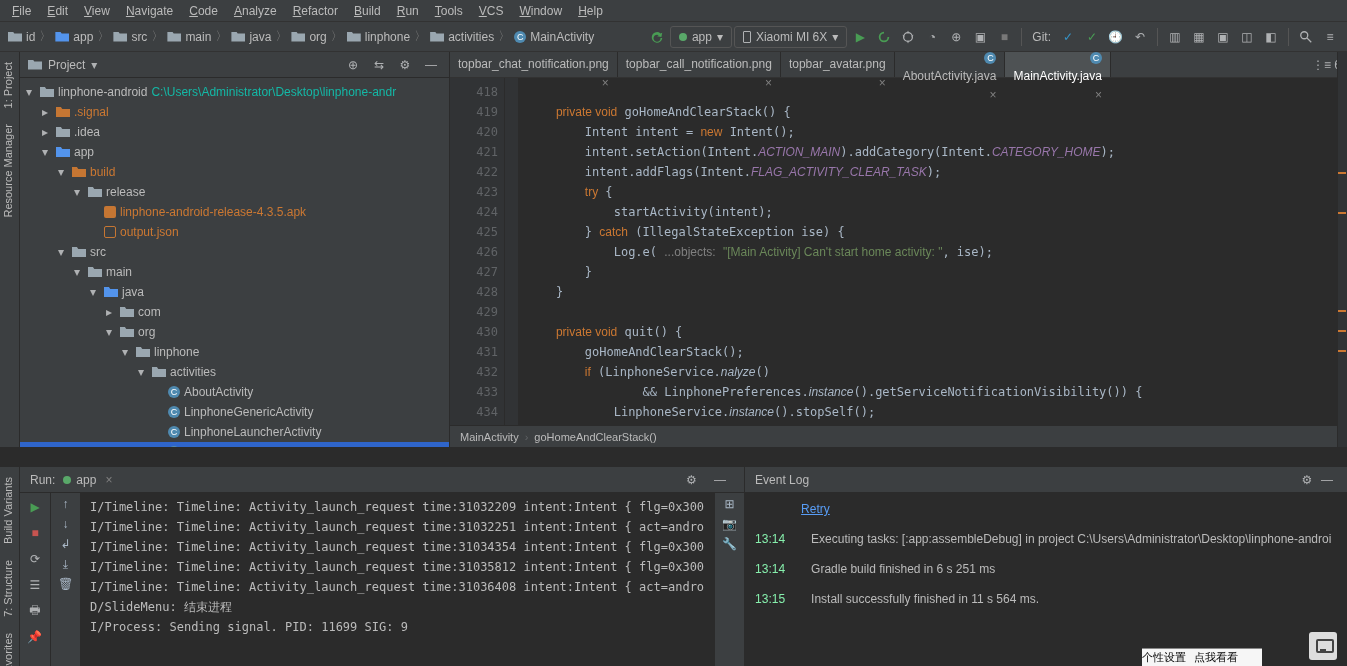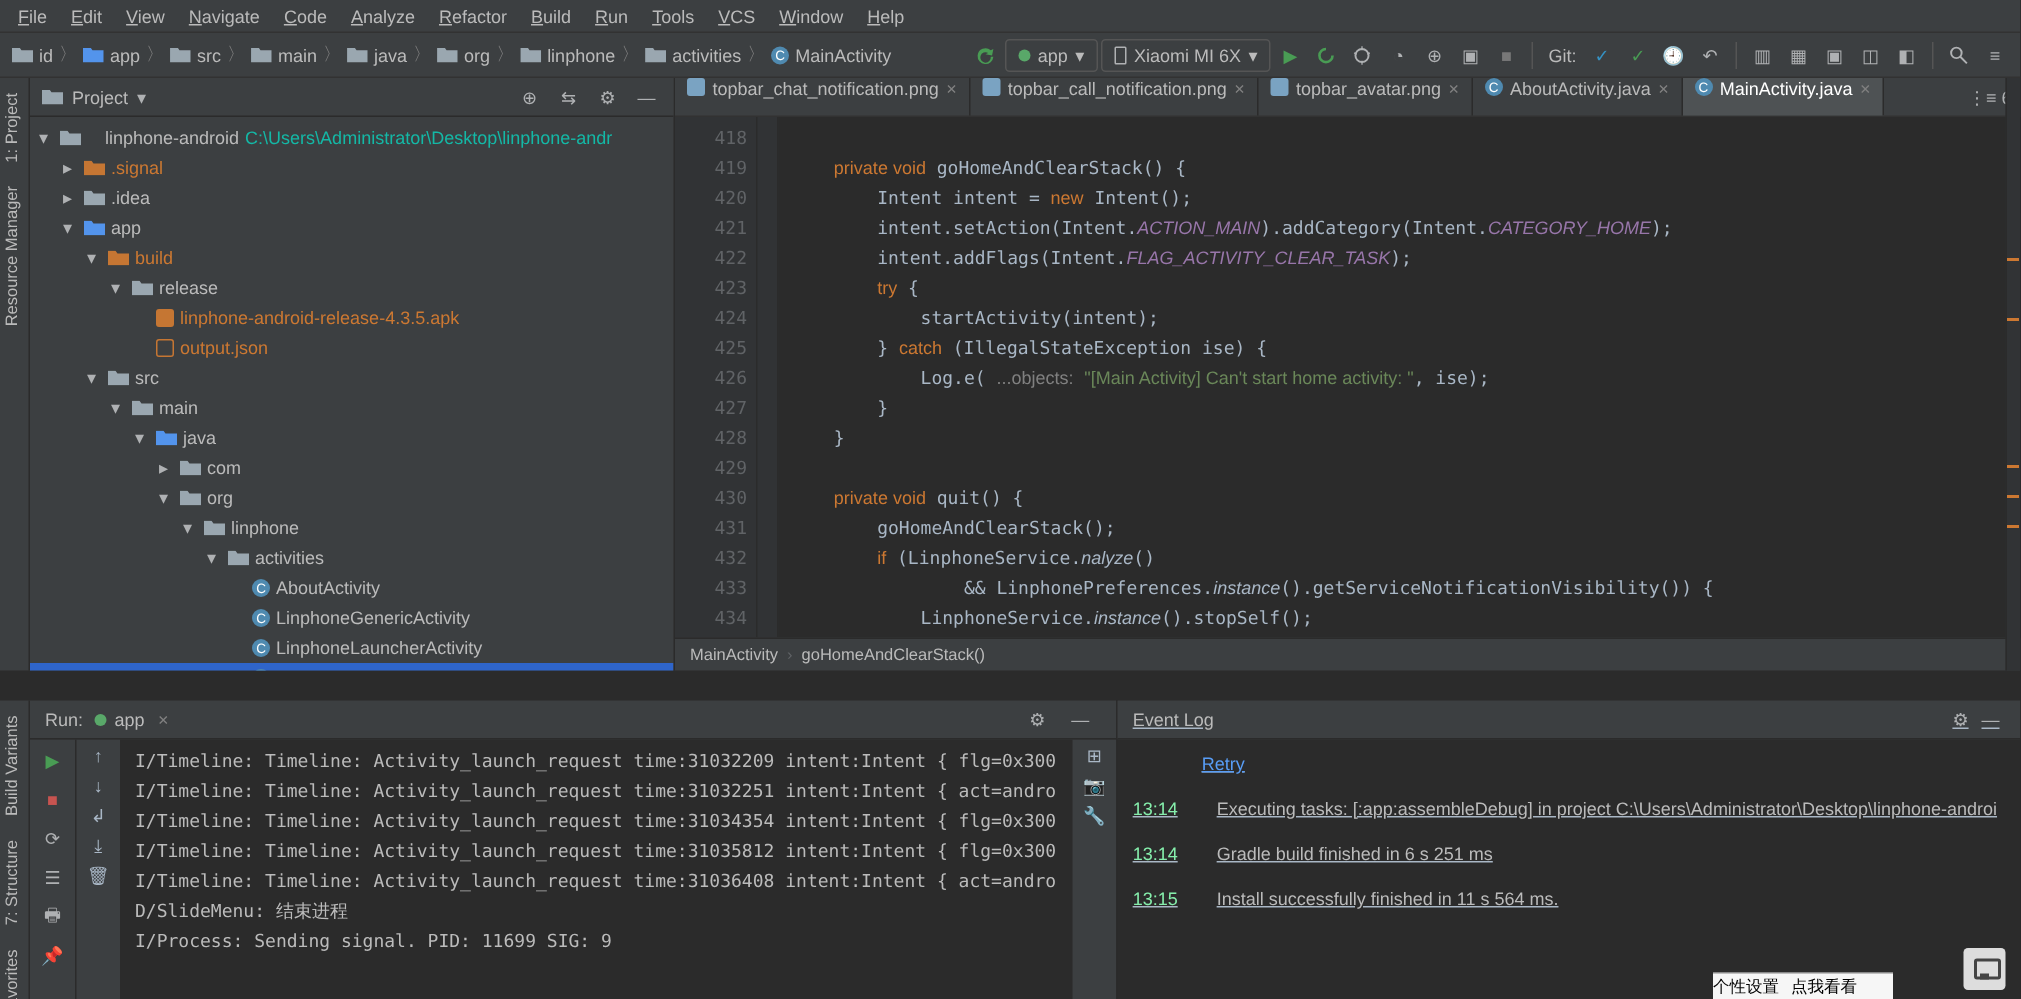--- a/index.html
+++ b/index.html
@@ -52,21 +52,21 @@
 .node .json { width:12px; height:12px; background:#3c3f41; border:1px solid #c57633; border-radius:2px;}
 .node.sel { background:#2f65ca; color:#fff; }
 .node .hint { color:#14b8a6; }
 .node .orange-text { color:#cc7832; }
 .indent1{padding-left:22px}.indent2{padding-left:38px}.indent3{padding-left:54px}.indent4{padding-left:70px}
 .indent5{padding-left:86px}.indent6{padding-left:102px}.indent7{padding-left:118px}.indent8{padding-left:134px}
 
 
 .editor { flex:1; display:flex; flex-direction:column; background:#2b2b2b; }
 .tabs-row { height:26px; background:#3c3f41; display:flex; align-items:stretch; border-bottom:1px solid #323232; }
-.etab { display:flex; align-items:flex-start; padding:0 8px; gap:5px; border-right:1px solid #2b2b2b; color:#bbbbbb; cursor:pointer; }
+.etab { display:flex; align-items:flex-end; padding:0 8px; gap:5px; border-right:1px solid #2b2b2b; color:#bbbbbb; cursor:pointer;flex-direction:column; }
 .etab.active { background:#4e5254; color:#fff; }
 .etab .timg { width:12px; height:12px; background:#7aa3c2; border-radius:2px; }
 .etab .tcls { width:12px; height:12px; border-radius:50%; background:#4f8ab0; color:#fff; font-size:9px; line-height:12px; text-align:center;}
 .etab .close { color:#808080; }
 .tabs-row .tabmore { margin-left:auto; padding:0 6px; color:#afb1b3; display:flex; align-items:center; }
 .code-area { flex:1; display:flex; overflow:hidden; }
 .gutter { width:55px; background:#313335; color:#606366; text-align:right; padding:4px 6px 4px 0; font-family:Consolas,monospace; font-size:12px; line-height:20px; border-right:1px solid #2b2b2b;}
 .foldcol { width:14px; background:#313335; border-right:1px solid #2b2b2b; }
 .code { flex:1; font-family:Consolas,monospace; font-size:12px; line-height:20px; padding:4px 8px; white-space:pre; color:#a9b7c6; position:relative; }
 .kw{color:#cc7832;} .str{color:#6a8759;} .const{color:#9876aa;font-style:italic;} .comnt{color:#808080;} .ital{font-style:italic;}
@@ -82,21 +82,21 @@
 .run-head .spacer{flex:1}
 .run-head .rtab{display:flex;align-items:center;gap:5px;}
 .run-head .dot-green{width:8px;height:8px;background:#59a869;border-radius:50%;}
 .run-body{flex:1;display:flex;overflow:hidden;}
 .run-body .toolcol{width:30px;background:#3c3f41;display:flex;flex-direction:column;align-items:center;padding:4px 0;gap:6px;}
 .run-body .toolcol .tb{width:20px;height:20px;color:#afb1b3;display:flex;align-items:center;justify-content:center;cursor:pointer;}
 .run-body .toolcol .tb.green{color:#499c54;}
 .run-body .toolcol2{width:30px;background:#3c3f41;display:flex;flex-direction:column;align-items:center;padding:4px 0;gap:6px;border-left:1px solid #2b2b2b;}
 .run-body .logtext{flex:1;font-family:Consolas,monospace;font-size:12px;line-height:20px;color:#bbbbbb;white-space:pre;padding:4px 10px;overflow:hidden;}
 
-.eventlog { width:660px; background:#2b2b2b; display:flex; flex-direction:column;text-decoration:underline; }
+.eventlog { width:660px; background:#2b2b2b; display:flex; flex-direction:column; }
 .eventlog .ev-head{height:26px;background:#3c3f41;border-bottom:1px solid #2b2b2b;display:flex;align-items:center;padding:0 10px;color:#bbbbbb;}
 .eventlog .ev-head .spacer{flex:1;}
 .ev-body{flex:1;padding:6px 10px;font-size:12px;line-height:20px;color:#bbbbbb;}
 .ev-body .retry{color:#589df6;text-decoration:underline;padding-left:46px;}
 .ev-body .row{display:flex;gap:18px;margin-top:10px;}
 .ev-body .row .t{width:38px;color:#86efac;}
 
 
 .popup-personal { position:absolute; right:85px; bottom:0; width:120px; height:18px; background:#f6f6f6; color:#000; font-size:11px; display:flex; align-items:center; justify-content:flex-start; gap:8px; border-top:1px solid #888;}
 .usb-icon { position:absolute; right:10px; bottom:6px; width:28px; height:28px; background:#ddd; border-radius:3px;}
@@ -240,21 +240,21 @@
       <div class="spacer"></div>
       <div class="headbtn">⊕</div>
       <div class="headbtn">⇆</div>
       <div class="headbtn">⚙</div>
       <div class="headbtn">—</div>
     </div>
     <div class="tree" id="tree">
       <div class="node">
         <span class="caret">▾</span>
         <span class="fold grey"></span>
-        <span style="font-weight:500;margin-left:12px;">linphone-android</span>
+        <span style="font-weight:500;">linphone-android</span>
         <span class="hint">C:\Users\Administrator\Desktop\linphone-andr</span>
       </div>
     <div class="node indent1">
           <span class="caret">▸</span>
           <span class="fold orange"></span>
           <span class="orange-text">.signal</span>
         </div>
         <div class="node indent1">
           <span class="caret">▸</span>
           <span class="fold grey"></span>

